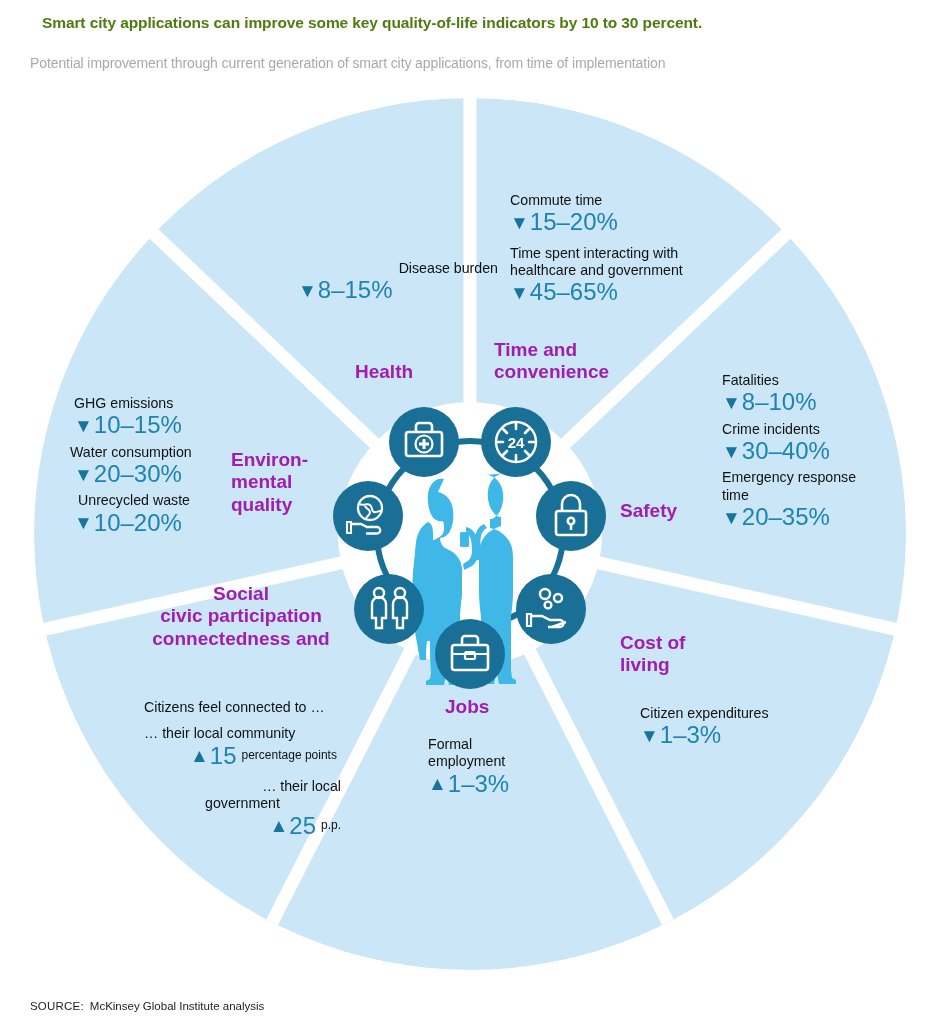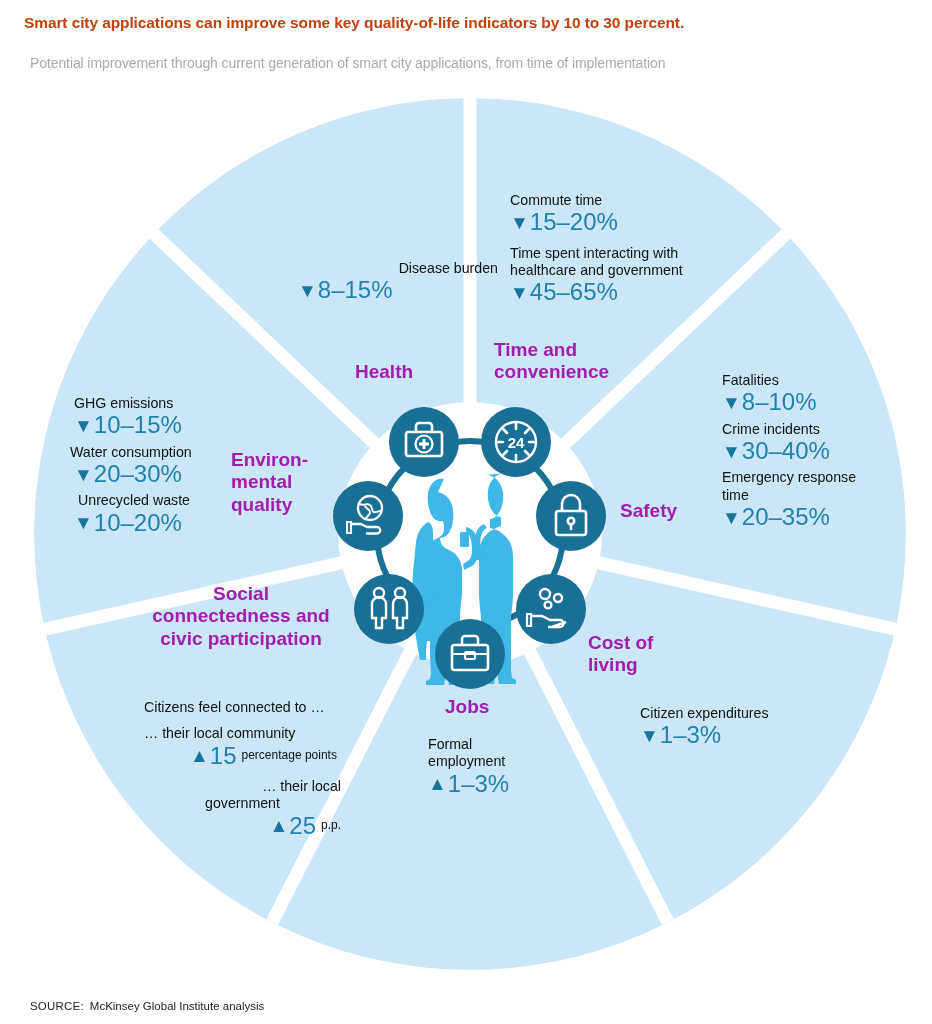--- a/index.html
+++ b/index.html
@@ -6,22 +6,22 @@
   body{
     width:932px;height:1024px;
     background:#ffffff;
     font-family:"Liberation Sans", sans-serif;
     color:#000;
     position:relative;
     overflow:hidden;
   }
 
   .title{
-    position:absolute;left:24px;top:14px;width:880px;
-    font-size:15.5px;font-weight:bold;color:#c2410c;letter-spacing:-0.1px;
+    position:absolute;left:42px;top:14px;width:880px;
+    font-size:15.5px;font-weight:bold;color:#4d7c0f;letter-spacing:-0.1px;
   }
   .subtitle{
     position:absolute;left:30px;top:55px;width:880px;
     font-size:14px;color:#a9a9a9;font-weight:400;letter-spacing:-0.1px;
   }
   .source{
     position:absolute;left:30px;top:1000px;
     font-size:11.5px;color:#222;
   }
   .source .src-label{letter-spacing:0.2px;}
@@ -257,21 +257,21 @@
   <div class="metric">time</div>
   <div class="val">
     <span class="tri">▼</span>
       <span>20–35%</span>
   </div>
 </div>
 <div class="cat" style="position:absolute;left:620px;top:500px;">
   <span>Safety</span>
 </div>
 
-<div class="cat" style="position:absolute;left:588px;top:632px;">
+<div class="cat" style="position:absolute;left:620px;top:632px;">
   <div>Cost of</div>
   <div>living</div>
 </div>
 <div class="blk" style="left:640px;top:705px;width:220px;">
   <div class="metric">Citizen expenditures</div>
   <div class="val">
     <span class="tri">▼</span>
       <span>1–3%</span>
   </div>
 </div>
@@ -283,22 +283,22 @@
   <div class="metric">Formal</div>
   <div class="metric">employment</div>
   <div class="val">
     <span class="tri">▲</span>
       <span>1–3%</span>
   </div>
 </div>
 
 <div class="cat c" style="position:absolute;left:130px;top:583px;width:222px;text-align:center;">
   <div>Social</div>
+  <div>civic participation</div>
   <div>connectedness and</div>
-  <div>civic participation</div>
 </div>
 <div class="blk" style="left:144px;top:699px;width:215px;">
   <div class="metric">Citizens feel connected to …</div>
   <div class="gap"></div>
   <div class="metric">… their local community</div>
   <div class="val" style="margin-left:46px;">
     <span class="tri">▲</span>
       <span>15</span>
       <span class="unit">percentage points</span>
   </div>

